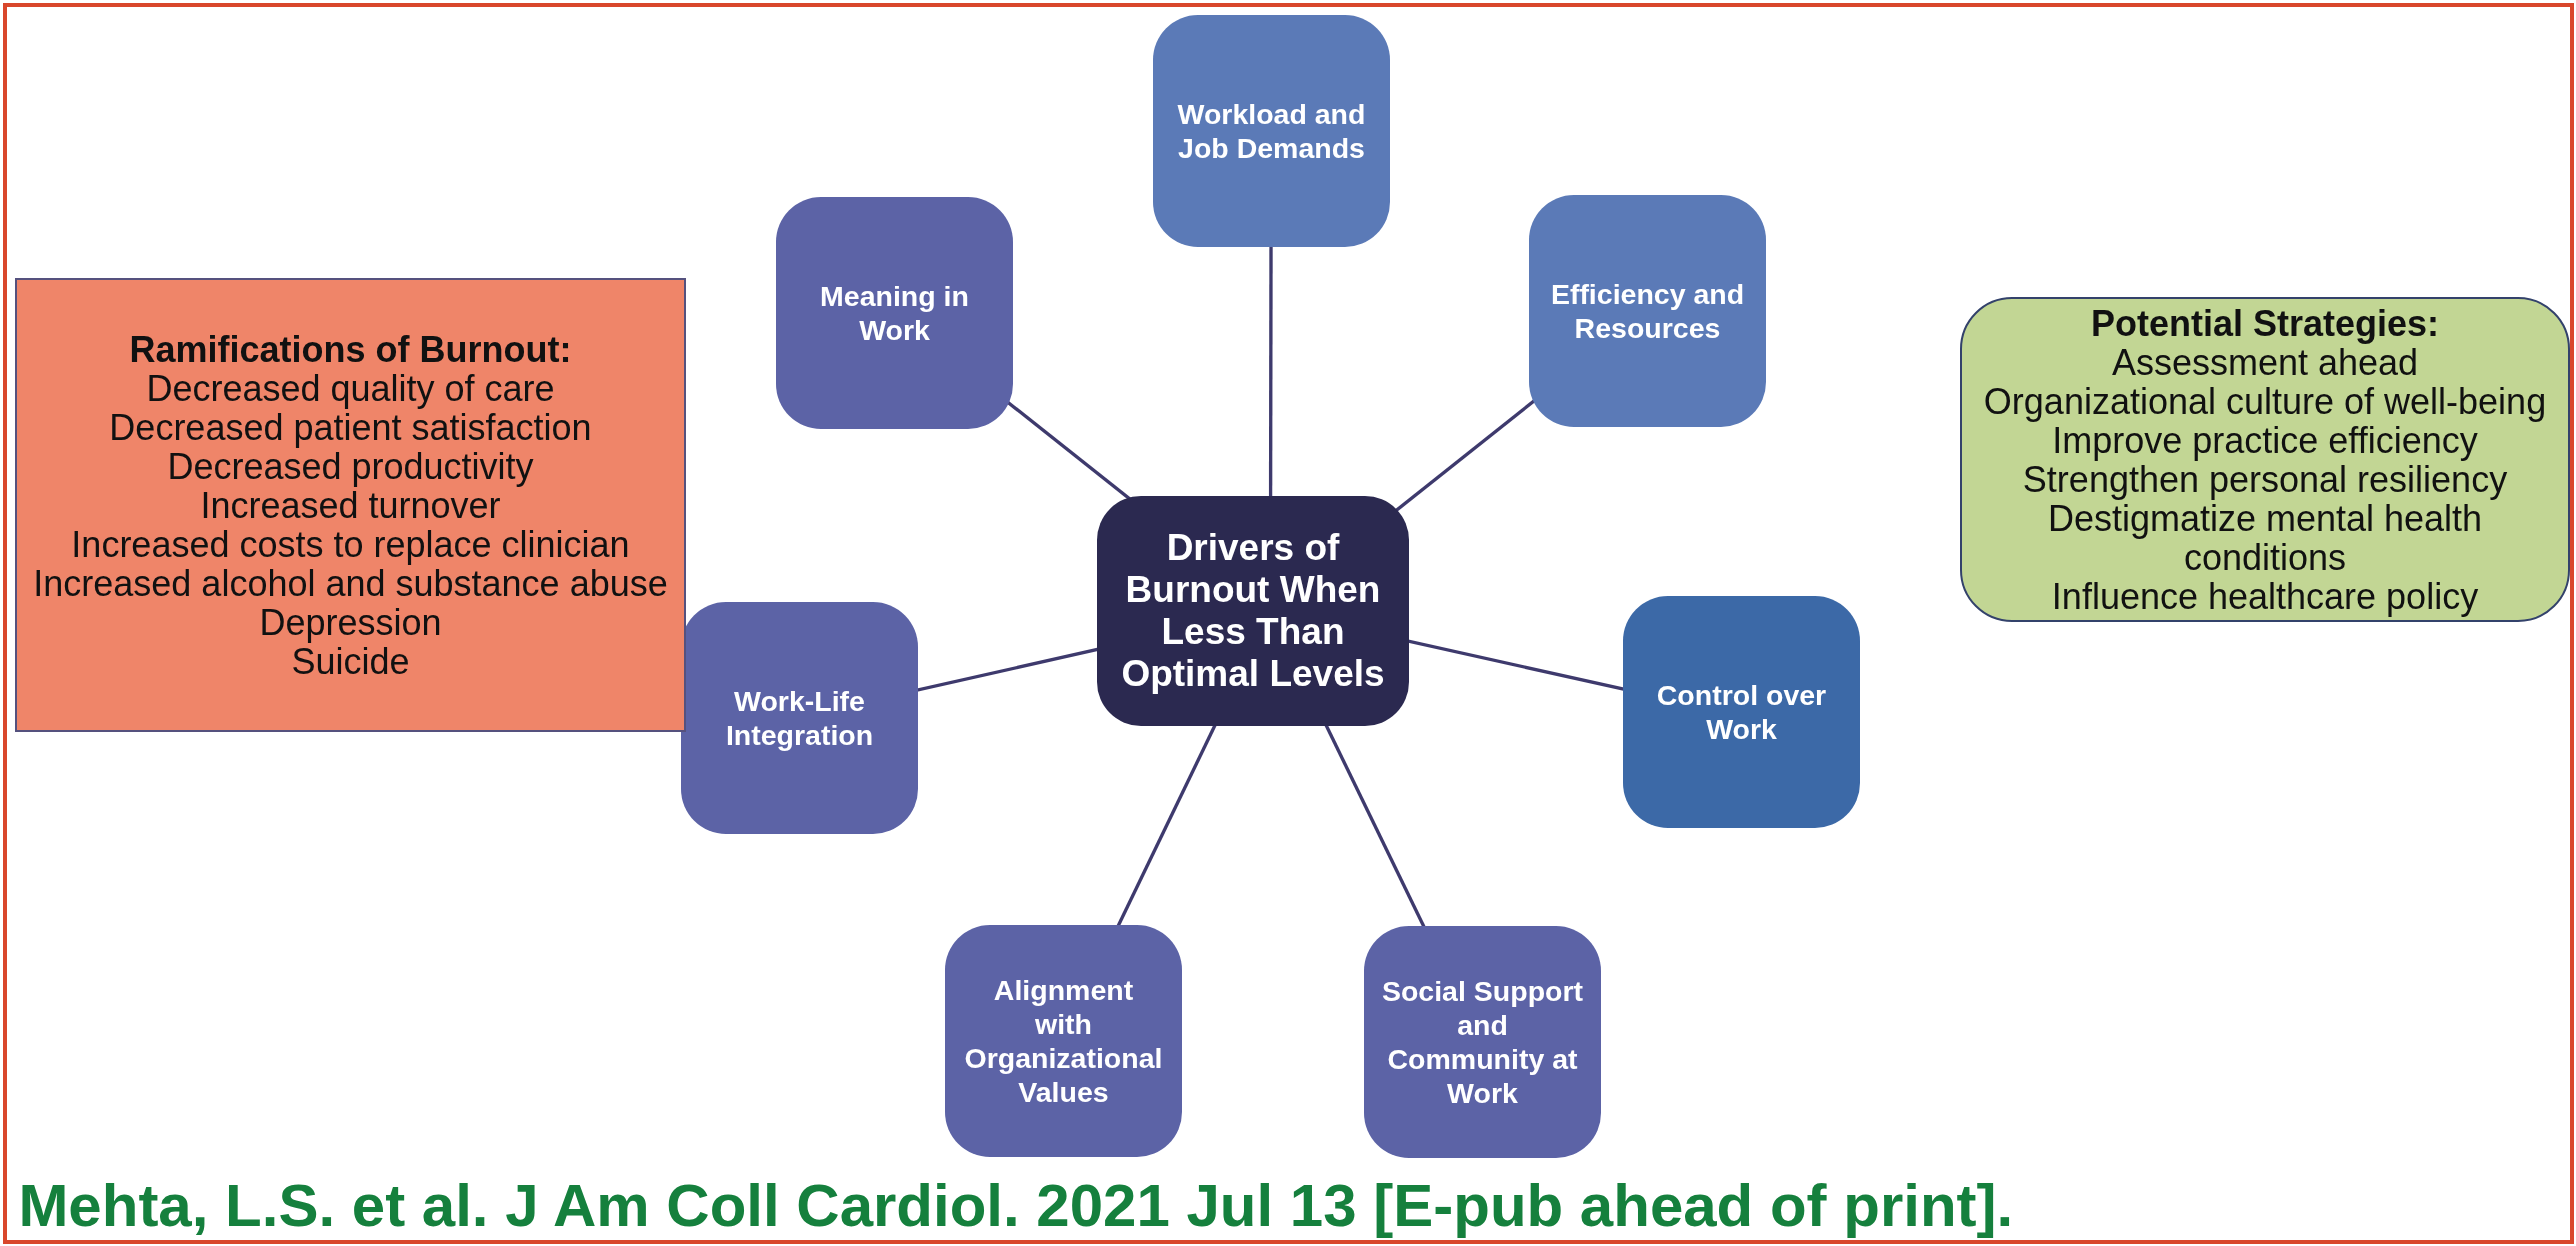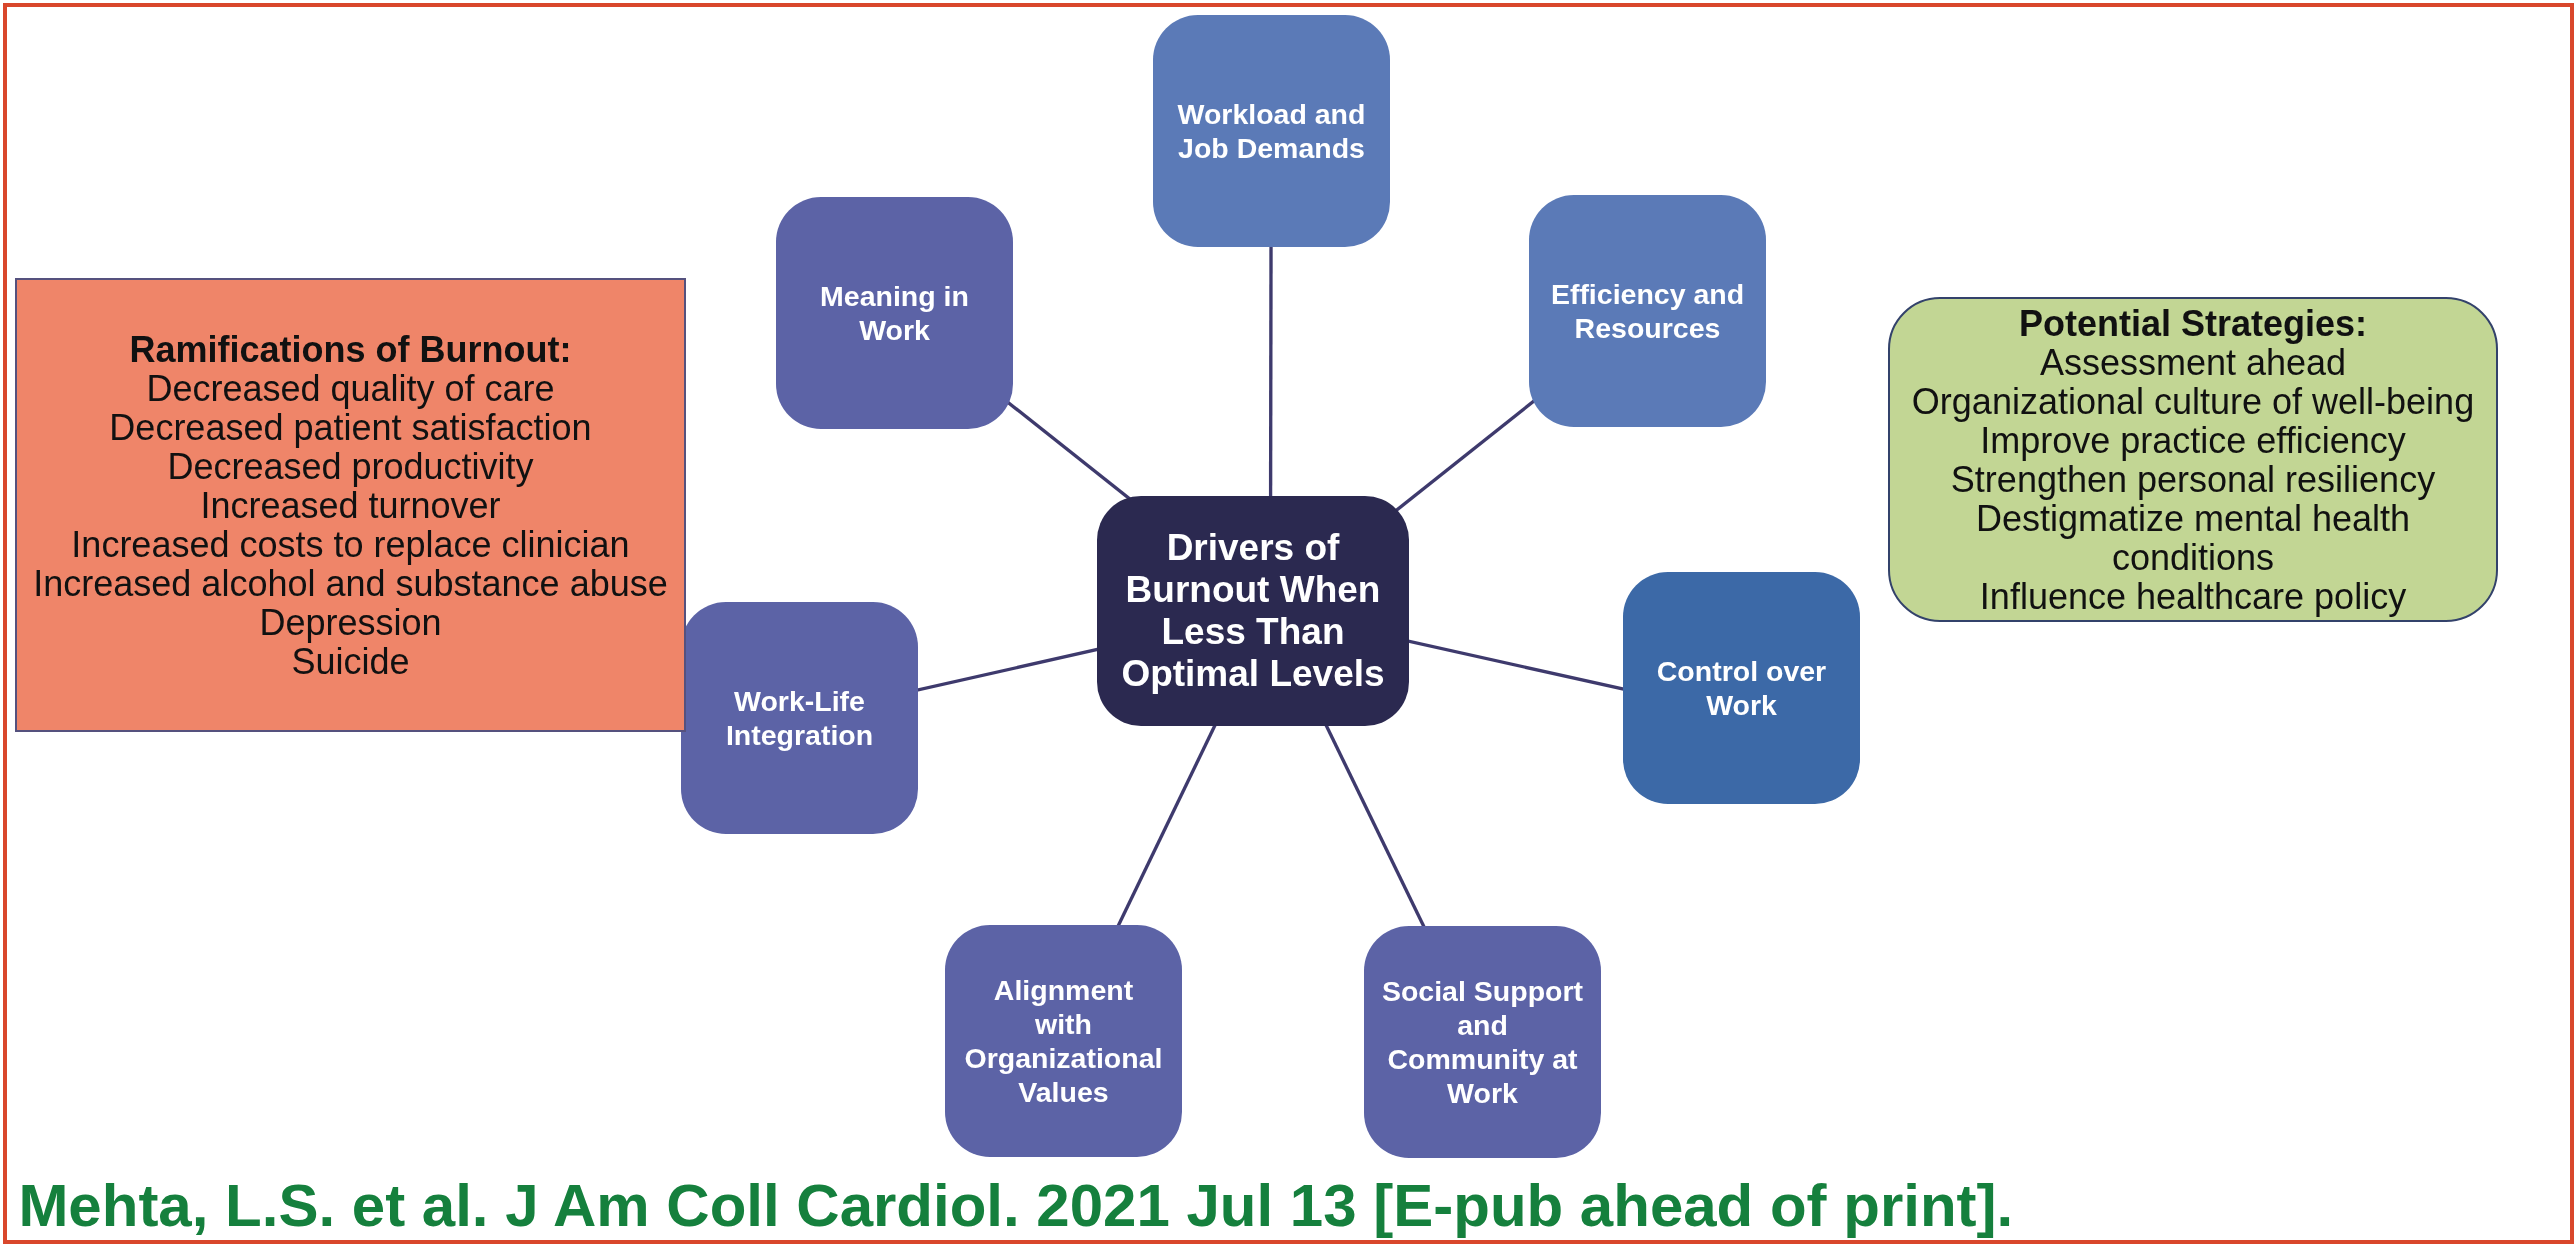--- a/index.html
+++ b/index.html
@@ -22,34 +22,34 @@
   .fill-purple{background:#5c63a6;}
   .fill-darkblue{background:#3c69a7;}
   .center-node{
     left:1097px;top:496px;width:312px;height:230px;border-radius:44px;
     background:#2b2950;font-size:37px;line-height:42px;
   }
   .pos-workload{left:1153px;top:15px;}
   .pos-meaning{left:776px;top:197px;}
   .pos-efficiency{left:1529px;top:195px;}
   .pos-worklife{left:681px;top:602px;}
-  .pos-control{left:1623px;top:572px;}
+  .pos-control{left:1623px;top:596px;}
   .pos-alignment{left:945px;top:925px;}
   .pos-social{left:1364px;top:926px;}
   .side-box{
     position:absolute;display:flex;flex-direction:column;justify-content:center;
     text-align:center;color:#111111;font-size:36px;line-height:39px;
     z-index:2;box-sizing:border-box;
   }
   .ramifications{
     left:15px;top:278px;width:671px;height:454px;
     background:#ef8569;border:2.5px solid #55517e;
   }
   .strategies{
-    left:1888px;top:297px;width:610px;height:325px;
+    left:1960px;top:297px;width:610px;height:325px;
     background:#c2d694;border:2.5px solid #33426b;border-radius:52px;
   }
   .side-title{font-weight:bold;}
   .citation{
     position:absolute;left:18.4px;top:1171px;color:#15803d;
     font-size:60px;font-weight:bold;z-index:4;white-space:nowrap;
   }
 </style>
 </head>
 <body>

